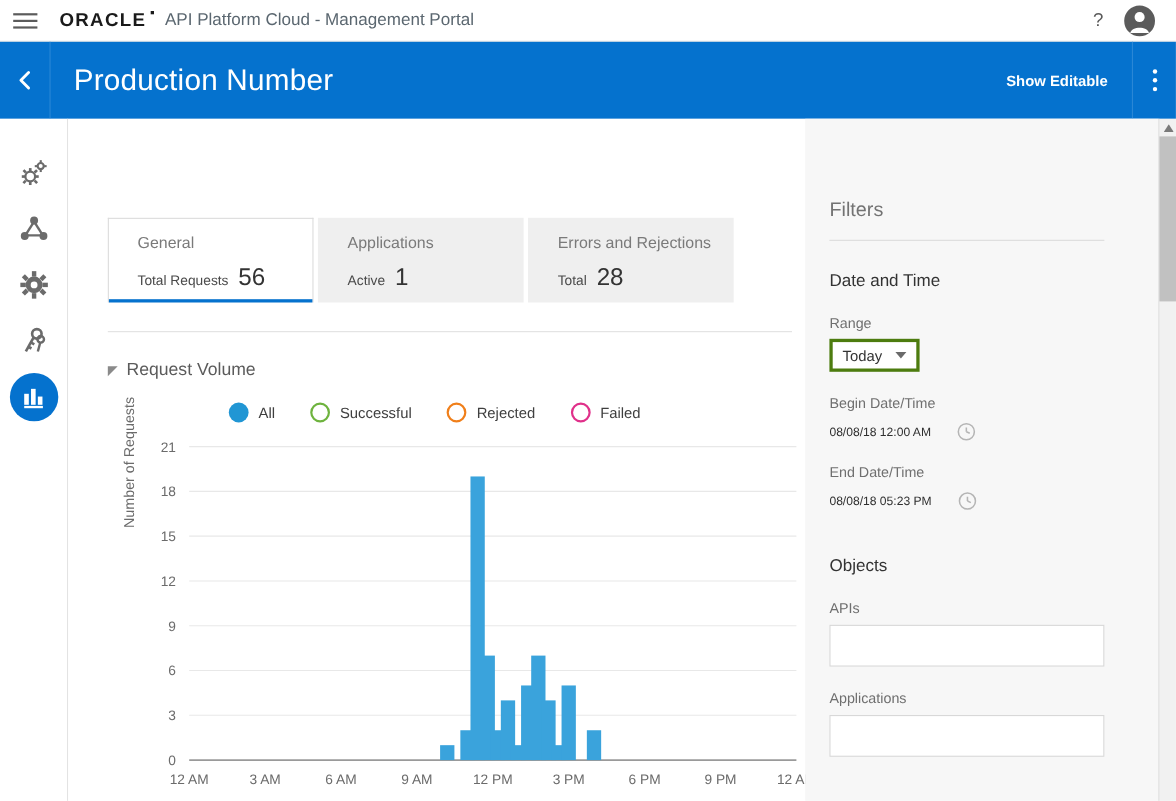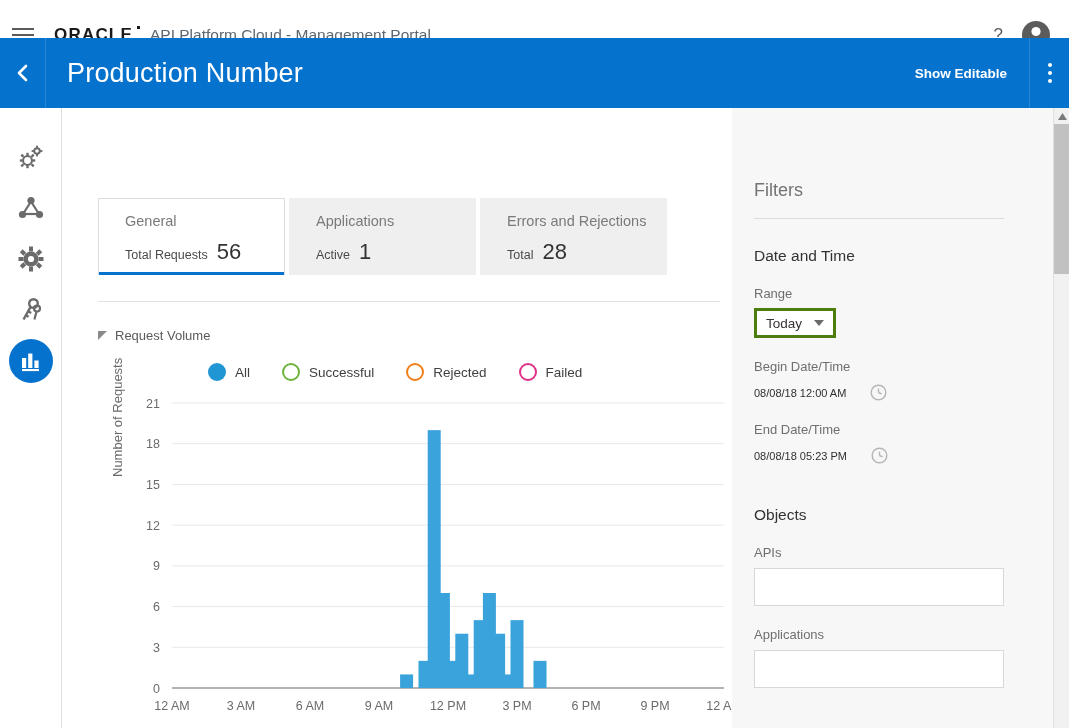--- a/index.html
+++ b/index.html
@@ -5,21 +5,21 @@
   * { box-sizing: border-box; margin: 0; padding: 0; }
   html, body {
     width: 1069px; height: 728px;
     font-family: "Liberation Sans", sans-serif;
     background: #ffffff;
     overflow: hidden;
   }
 
   
   .topbar {
-    position: absolute; top: 16px; left: 0;
+    position: absolute; top: 0; left: 0;
     width: 1069px; height: 38px;
     background: #ffffff;
     border-bottom: 1px solid #e4e4e4;
     display: flex; align-items: center;
   }
   .hamburger {
     width: 46px; height: 38px;
     display: flex; flex-direction: column;
     justify-content: center; align-items: center; gap: 4px;
     cursor: pointer;
@@ -125,21 +125,21 @@
   }
   .card-label { font-size: 14.5px; color: #7a7a7a; font-weight: 400; }
   .card-row { display: flex; align-items: baseline; gap: 9px; margin-top: 10px; }
   .card-metric { font-size: 12.5px; color: #4a4a4a; }
   .card-value { font-size: 22px; color: #333; font-weight: 300; }
   .cards-divider { width: 622px; height: 1px; background: #e2e2e2; margin-top: 26px; }
 
   
   .rv-header { display: flex; align-items: center; gap: 8px; margin-top: 26px; }
   .rv-caret { width: 0; height: 0; border-left: 9px solid #8a8a8a; border-bottom: 9px solid transparent; }
-  .rv-title { font-size: 13px; color: #5b5b5b; font-weight: 400; }
+  .rv-title { font-size: 16px; color: #5b5b5b; font-weight: 400; }
 
   .legend { display: flex; align-items: center; gap: 10px; margin: 20px 0 0 110px; }
   .legend-item { display: flex; align-items: center; gap: 9px; margin-right: 22px; cursor: pointer; }
   .legend-dot { width: 18px; height: 18px; border-radius: 50%; }
   .legend-label { font-size: 13.5px; color: #3f3f3f; }
 
   
   .chart-area { position: relative; margin-top: 10px; width: 640px; height: 320px; }
   .ylabel {
     position: absolute; left: 12px; top: 86px;

